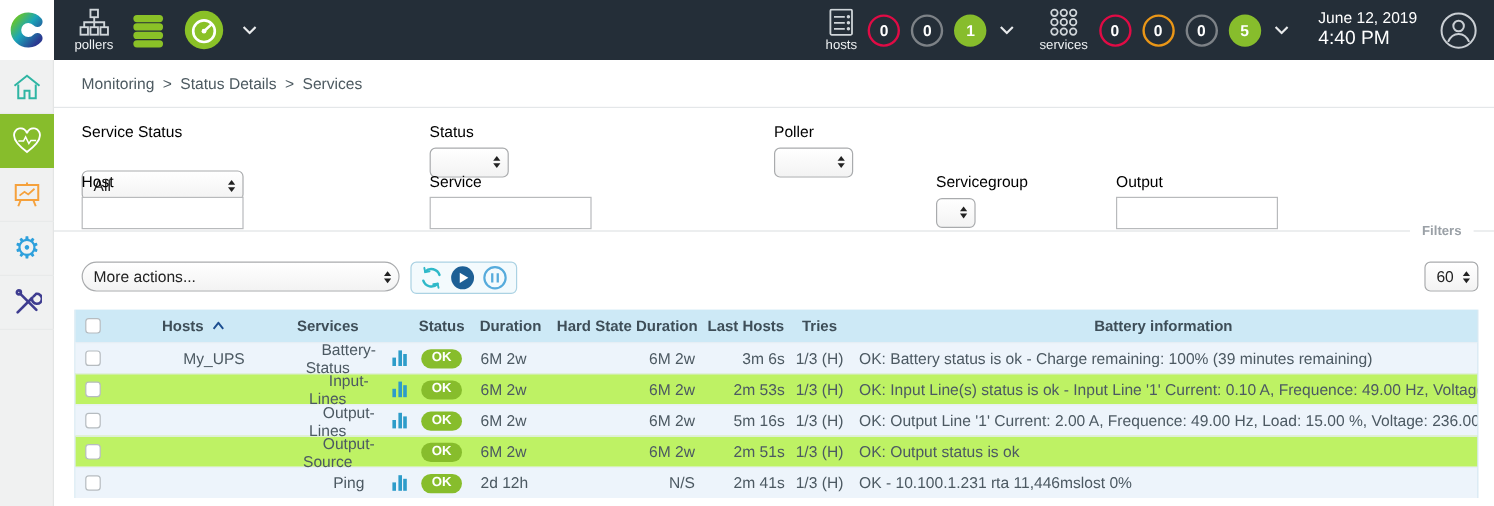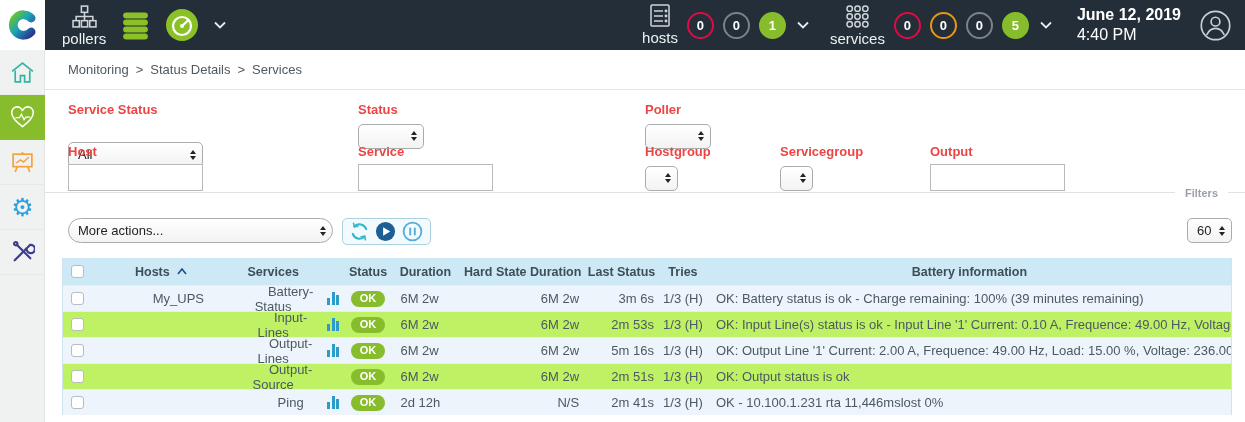--- a/index.html
+++ b/index.html
@@ -4,49 +4,49 @@
 <style>
   * { margin:0; padding:0; box-sizing:border-box; }
   body { font-family:"Liberation Sans", sans-serif; }
   .app { position:relative; width:1245px; height:422px; background:#fff; overflow:hidden; font-family:"Liberation Sans", sans-serif; }
 
   
   .topbar { position:absolute; left:0; top:0; width:1245px; height:50px; background:#242e38; display:flex; align-items:center; }
   .logo-cell { width:45px; height:50px; background:#ffffff; display:flex; align-items:center; justify-content:center; flex:0 0 45px; }
   .top-left { display:flex; align-items:center; gap:13px; margin-left:17px; }
   .poller-block, .count-block { display:flex; flex-direction:column; align-items:center; justify-content:center; color:#cfd5d9; }
-  .poller-block .blk-label, .count-block .blk-label { font-size:15px; color:#eef1f3; margin-top:1px; }
+  .poller-block .blk-label, .count-block .blk-label { font-size:11px; color:#eef1f3; margin-top:1px; }
   .chev { display:flex; align-items:center; margin:0 2px; }
   .top-right { margin-left:auto; display:flex; align-items:center; gap:9px; margin-right:14px; }
   .cnt { width:27px; height:27px; border-radius:50%; display:flex; align-items:center; justify-content:center; font-weight:bold; font-size:13px; color:#fff; border:2px solid transparent; }
   .cnt.red   { border-color:#e00b45; }
   .cnt.gray  { border-color:#7d8287; }
   .cnt.orange{ border-color:#ea9617; }
   .cnt.green { background:#87bd2c; border-color:#87bd2c; }
   .clock { color:#fff; text-align:left; line-height:1.25; margin-left:14px; margin-right:10px; }
-  .clock .date { font-size:16px;font-weight:bold; }
+  .clock .date { font-size:13px; }
   .clock .time { font-size:16px; }
 
   
   .sidebar { position:absolute; left:0; top:50px; width:45px; height:372px; background:#f0f1f1; border-right:1px solid #e3e5e5; }
   .side-item { width:45px; height:45px; display:flex; align-items:center; justify-content:center; cursor:pointer; border-bottom:1px solid #e8eaea; }
   .side-item.active { background:#87bd2c; border-bottom:none; }
   .gear-glyph { font-size:25px; color:#2ea0dc; line-height:1; }
 
   
   .content { position:absolute; left:45px; top:50px; width:1056px; height:372px; background:#fff; }
 
   .breadcrumb { position:absolute; left:0; top:0; width:1200px; height:40px; display:flex; align-items:center; padding-left:23px; font-size:13px; color:#4d5a61; border-bottom:1px solid #e4e7e9; }
   .breadcrumb .sep { margin:0 7px; color:#4d5a61; }
   .crumb { cursor:pointer; }
 
   
   .filterbar { position:absolute; left:0; top:40px; width:1200px; height:103px; border-bottom:1px solid #dfe3e5; }
   .fgroup { position:absolute; }
-  .fgroup label { display:block; color:#ef4444; font-weight:bold; font-size:13px; margin-bottom:5px; }
+  .fgroup label { display:block; color:#000000; font-weight:normal; font-size:13px; margin-bottom:5px; }
   .sel { display:inline-flex; align-items:center; justify-content:space-between; height:25px; border:1px solid #a9abad; border-radius:5px; background:linear-gradient(#ffffff,#f3f3f3); padding:0 6px 0 9px; font-size:13px; color:#222; cursor:pointer; }
   .sel .spin { display:flex; flex-direction:column; align-items:center; gap:2px; margin-left:6px; }
   .sel .spin i { width:0; height:0; border-left:3.5px solid transparent; border-right:3.5px solid transparent; }
   .sel .spin i.up   { border-bottom:4px solid #222; }
   .sel .spin i.down { border-top:4px solid #222; }
   .txt { height:27px; border:1px solid #b8babc; background:#fff; font-size:13px; padding:0 6px; font-family:"Liberation Sans",sans-serif; }
   .filters-tab { position:absolute; right:17px; bottom:-8px; background:#fff; padding:1px 10px; font-size:11px; font-weight:bold; color:#9aa0a6; cursor:pointer; }
 
   
   .toolbar { position:absolute; left:0; top:143px; width:1200px; height:65px; }
@@ -273,30 +273,20 @@
           <span class="spin">
               <i class="up"></i>
               <i class="down"></i>
             </span>
         </div>
       </div>
       <div class="fgroup" style="left:313px; top:54px;">
         <label>Service</label>
         <input class="txt" style="width: 135px;" value="">
       </div>
-      <div class="fgroup" style="left:600px; top:54px;">
-        <label>Hostgroup</label>
-        <div class="sel" style="width:33px; padding-left:5px;">
-          <span></span>
-          <span class="spin" style="margin-left:2px;">
-              <i class="up"></i>
-              <i class="down"></i>
-            </span>
-        </div>
-      </div>
       <div class="fgroup" style="left:735px; top:54px;">
         <label>Servicegroup</label>
         <div class="sel" style="width:33px; padding-left:5px;">
           <span></span>
           <span class="spin" style="margin-left:2px;">
               <i class="up"></i>
               <i class="down"></i>
             </span>
         </div>
       </div>
@@ -357,21 +347,21 @@
           <span>Hosts</span>
           <svg width="10" height="7" viewBox="0 0 10 7">
               <path d="M1 6 L5 1 L9 6" fill="none" stroke="#1d4f91" stroke-width="1.6"></path>
             </svg>
         </div>
         <div class="c-svc">Services</div>
         <div class="c-graph"></div>
         <div class="c-status">Status</div>
         <div class="c-dur">Duration</div>
         <div class="c-hsd">Hard State Duration</div>
-        <div class="c-lc">Last Status</div>
+        <div class="c-lc">Last Hosts</div>
         <div class="c-tries">Tries</div>
         <div class="c-info">Battery information</div>
       </div>
 
       <div class="trow odd">
         <div class="c-check">
             <span class="cbx"></span>
           </div>
         <div class="c-host"><span class="name-link">My_UPS</span></div>
         <div class="c-svc"><span class="name-link">Battery-Status</span></div>

